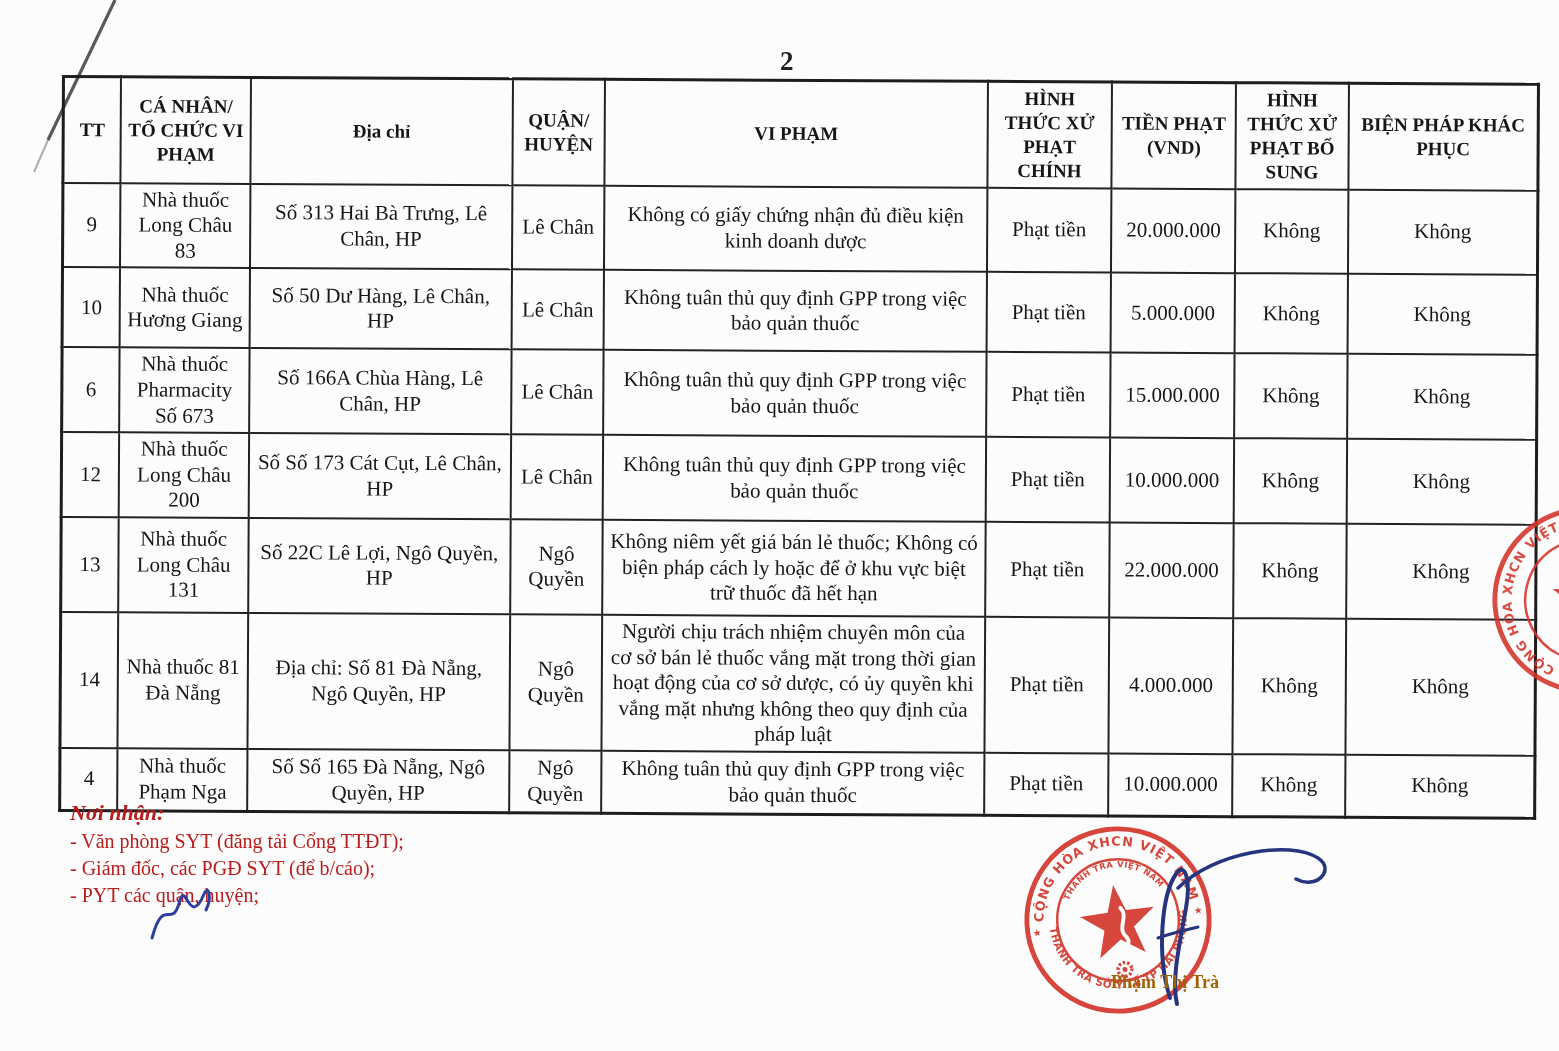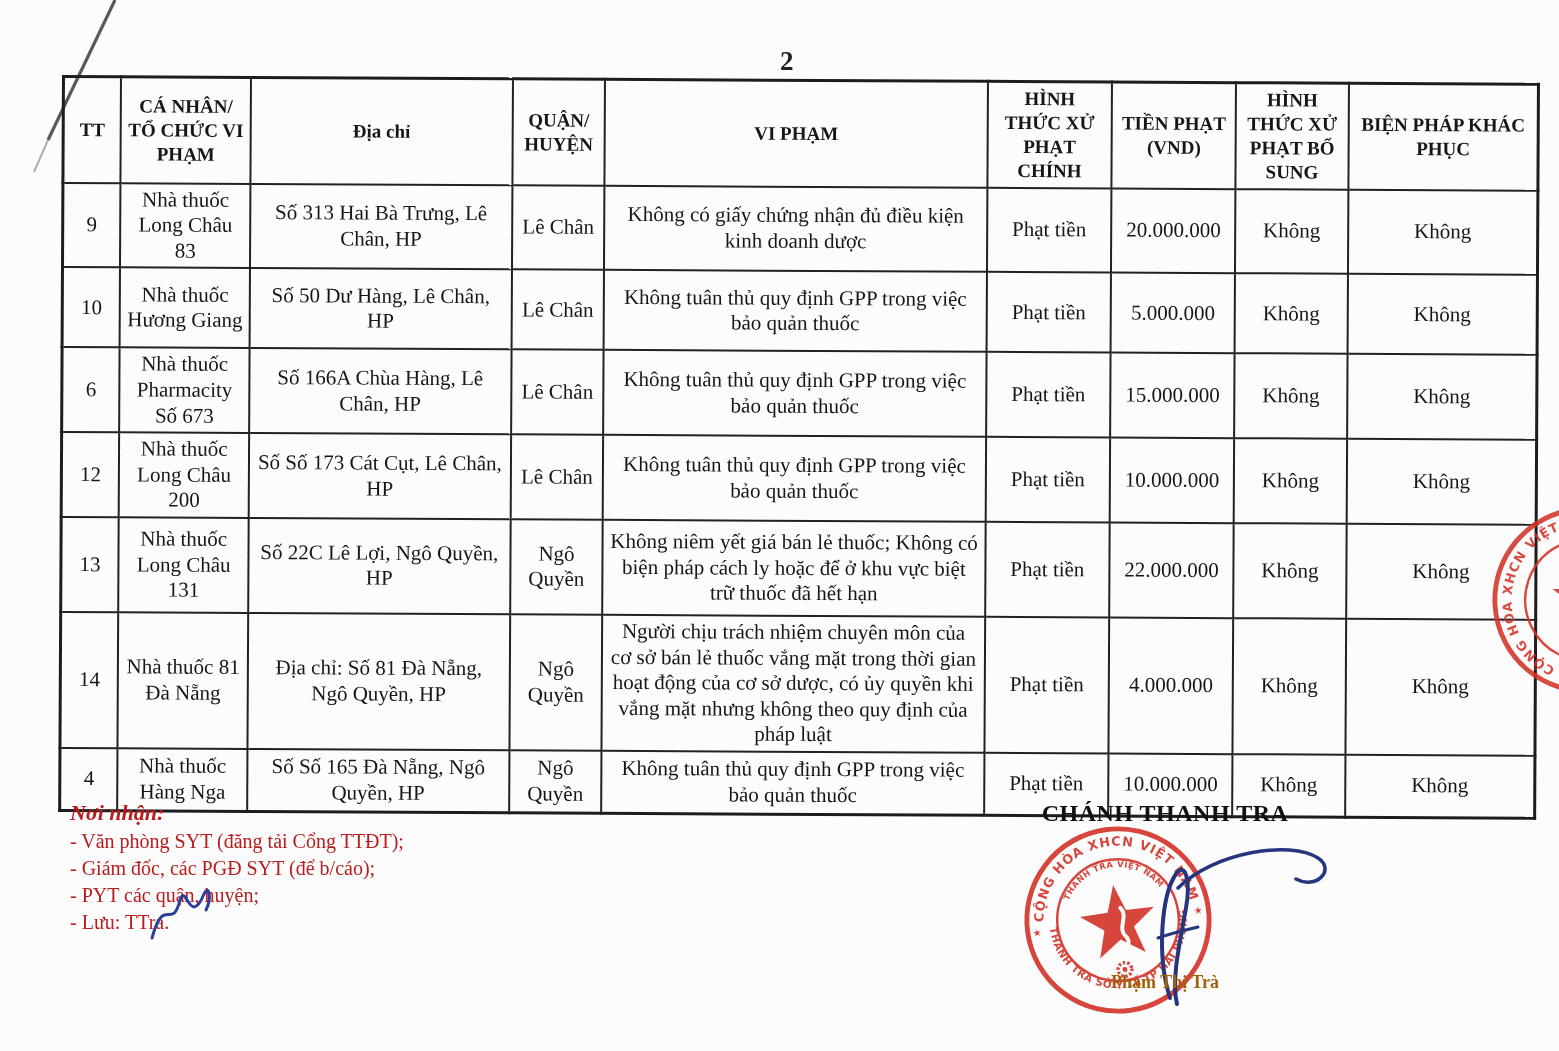--- a/index.html
+++ b/index.html
@@ -160,46 +160,44 @@
         <td>Địa chỉ: Số 81 Đà Nẵng, Ngô Quyền, HP</td>
         <td>Ngô Quyền</td>
         <td>Người chịu trách nhiệm chuyên môn của cơ sở bán lẻ thuốc vắng mặt trong thời gian hoạt động của cơ sở dược, có ủy quyền khi vắng mặt nhưng không theo quy định của pháp luật</td>
         <td>Phạt tiền</td>
         <td>4.000.000</td>
         <td>Không</td>
         <td>Không</td>
       </tr>
       <tr class="row-15">
         <td>4</td>
-        <td>Nhà thuốc Hàng Nga</td>
+        <td>Nhà thuốc Phạm Nga</td>
         <td>Số Số 165 Đà Nẵng, Ngô Quyền, HP</td>
         <td>Ngô Quyền</td>
         <td>Không tuân thủ quy định GPP trong việc bảo quản thuốc</td>
         <td>Phạt tiền</td>
         <td>10.000.000</td>
         <td>Không</td>
         <td>Không</td>
       </tr>
     </tbody>
       </table>
   </div>
 
   <div class="footer-left">
     <div class="noi-nhan">Nơi nhận:</div>
     <div>- Văn phòng SYT (đăng tải Cổng TTĐT);</div>
     <div>- Giám đốc, các PGĐ SYT (để b/cáo);</div>
     <div>- PYT các quận, huyện;</div>
-    <div>- Lưu: TTra.</div>
   </div>
 
   <svg class="signature-small" viewBox="0 0 74 60">
     <path d="M6,52 C18,8 26,46 34,14 C40,-4 44,42 58,8 C63,-2 66,12 60,24" fill="none" stroke="#2c3e9e" stroke-width="3" stroke-linecap="round"></path>
   </svg>
 
-  <div class="sig-block-title">CHÁNH THANH TRA</div>
 
   <svg class="stamp-footer" viewBox="0 0 200 200" style="transform:rotate(-8deg);">
     <g stroke="#d23328" fill="none">
       <circle cx="100" cy="100" r="93" stroke-width="5"></circle>
       <circle cx="100" cy="100" r="62" stroke-width="2.5"></circle>
     </g>
     <defs>
       <path id="st-top" d="M 24,100 A 76,76 0 1 1 176,100"></path>
       <path id="st-bot" d="M 30,100 A 70,70 0 0 0 170,100"></path>
       <path id="st-in" d="M 46,100 A 54,54 0 1 1 154,100"></path>

